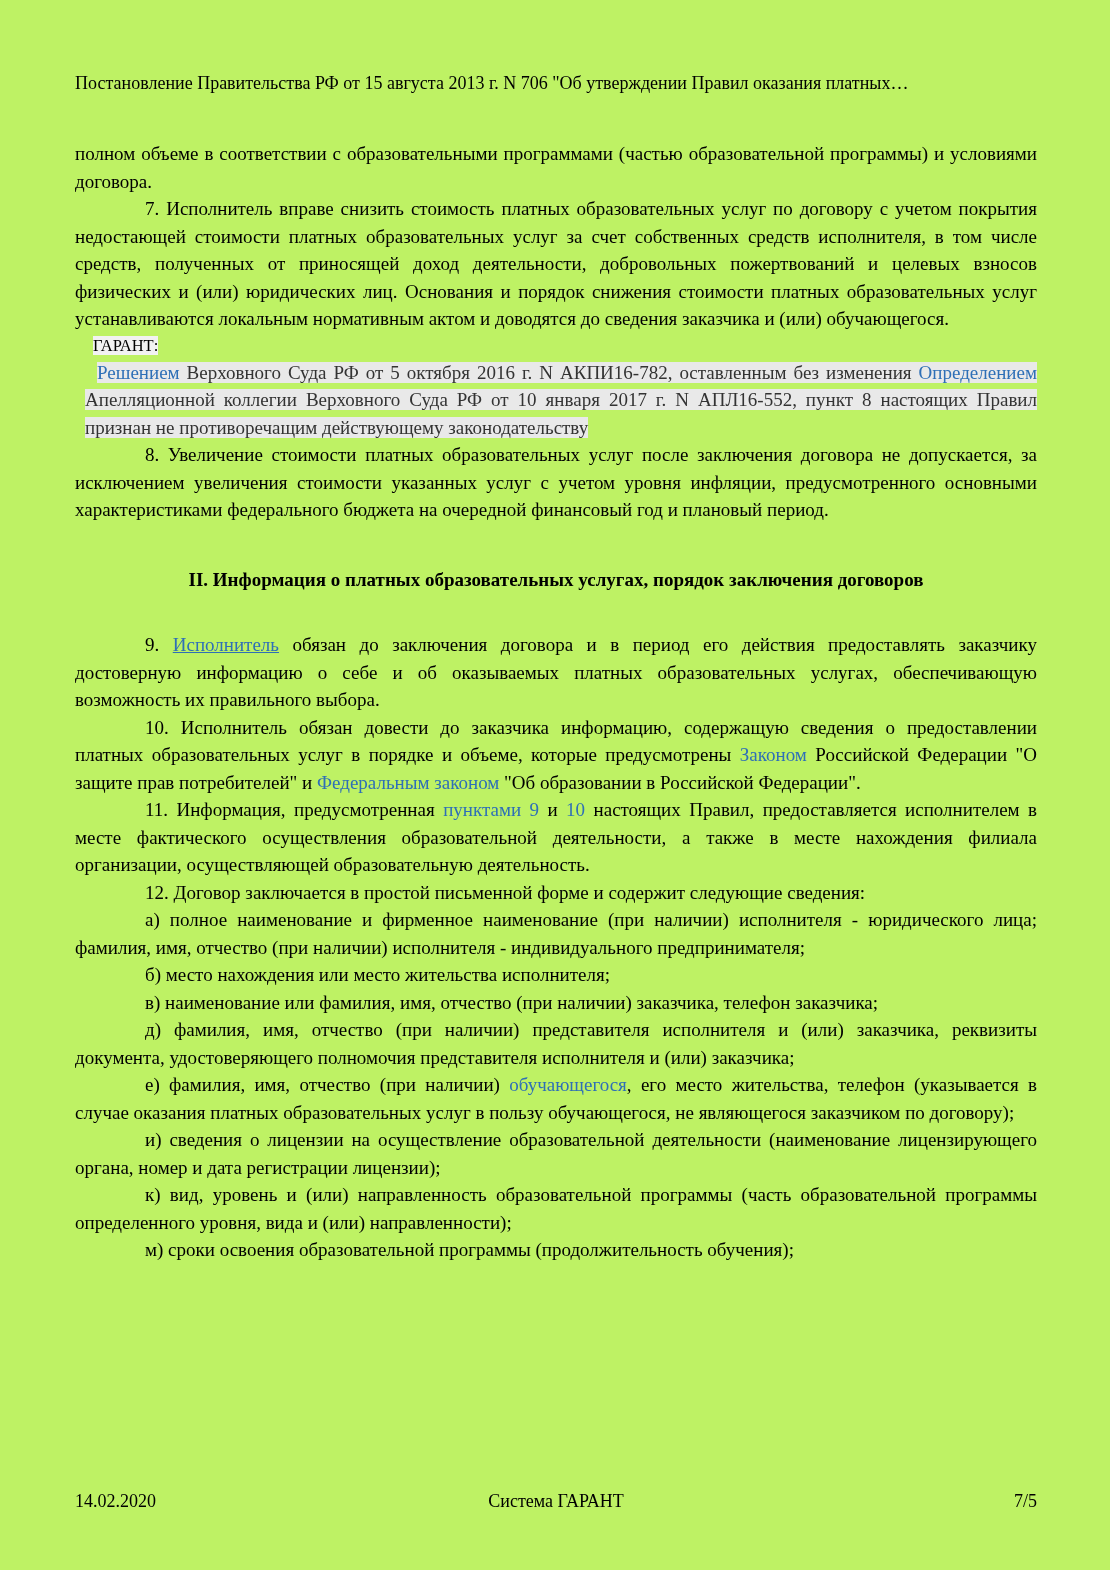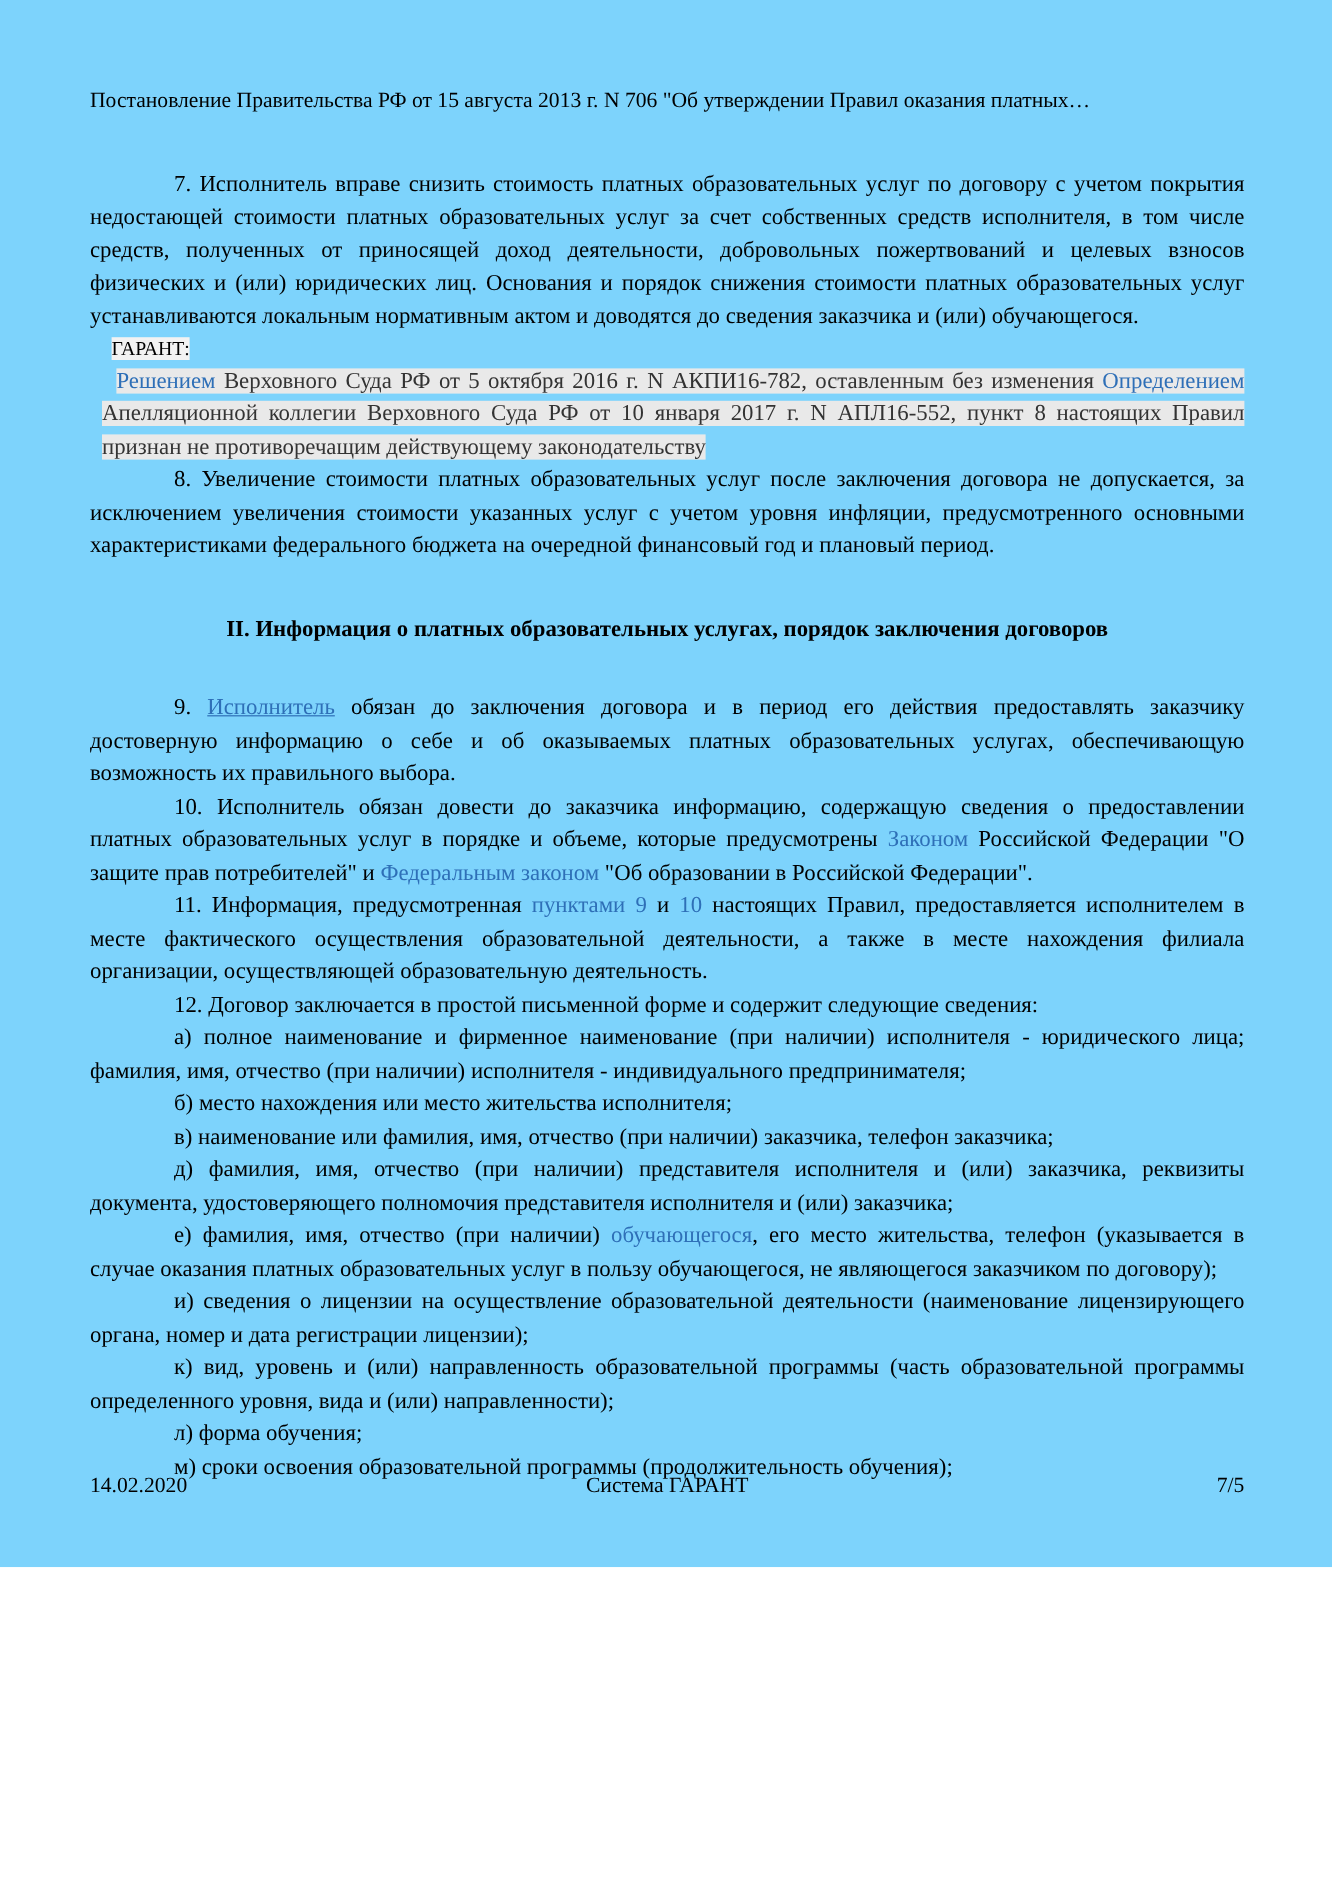--- a/index.html
+++ b/index.html
@@ -1,20 +1,20 @@
 <!DOCTYPE html>
 <html lang="ru"><head>
 <meta charset="utf-8">
 <style>
   html, body { margin: 0; padding: 0; background: #ffffff; }
   .page {
     position: relative;
     width: 1110px;
-    height: 1306px;
-    background: #7dd3fc;
+    height: 1570px;
+    background: #bef264;
     font-family: "Liberation Serif", "DejaVu Serif", serif;
     color: #000000;
     box-sizing: border-box;
     overflow: hidden;
   }
   .content {
     padding: 72px 73px 0 75px;
   }
   .doc-header {
     font-size: 18px;
@@ -60,37 +60,37 @@
   .doc-footer .f-page { position: absolute; right: 0; top: 0; }
 </style>
 </head>
 <body>
 
 <div class="page">
   <div class="content">
     <div class="doc-header">Постановление Правительства РФ от 15 августа 2013 г. N 706 "Об утверждении Правил оказания платных…</div>
 
     <div class="body-text">
+        <p class="para continuation"><span>полном объеме в соответствии с образовательными программами (частью образовательной программы) и условиями договора.</span></p>
         <p class="para indent"><span>7. Исполнитель вправе снизить стоимость платных образовательных услуг по договору с учетом покрытия недостающей стоимости платных образовательных услуг за счет собственных средств исполнителя, в том числе средств, полученных от приносящей доход деятельности, добровольных пожертвований и целевых взносов физических и (или) юридических лиц. Основания и порядок снижения стоимости платных образовательных услуг устанавливаются локальным нормативным актом и доводятся до сведения заказчика и (или) обучающегося.</span></p>
         <p class="para garant-label"><span class="lbl-bg"><span>ГАРАНТ:</span></span></p>
         <p class="para comment"><span class="hl"><a class="doc-link" href="#" style="color: rgb(46, 111, 183);">Решением</a><span> Верховного Суда РФ от 5 октября 2016 г. N АКПИ16-782, оставленным без изменения </span><a class="doc-link" href="#" style="color: rgb(46, 111, 183);">Определением</a><span> Апелляционной коллегии Верховного Суда РФ от 10 января 2017 г. N АПЛ16-552, пункт 8 настоящих Правил признан не противоречащим действующему законодательству</span></span></p>
         <p class="para indent"><span>8. Увеличение стоимости платных образовательных услуг после заключения договора не допускается, за исключением увеличения стоимости указанных услуг с учетом уровня инфляции, предусмотренного основными характеристиками федерального бюджета на очередной финансовый год и плановый период.</span></p>
         <p class="para heading"><span>II. Информация о платных образовательных услугах, порядок заключения договоров</span></p>
         <p class="para indent"><span>9. </span><a class="doc-link" href="#" style="color: rgb(46, 111, 183); text-decoration: underline;">Исполнитель</a><span> обязан до заключения договора и в период его действия предоставлять заказчику достоверную информацию о себе и об оказываемых платных образовательных услугах, обеспечивающую возможность их правильного выбора.</span></p>
         <p class="para indent"><span>10. Исполнитель обязан довести до заказчика информацию, содержащую сведения о предоставлении платных образовательных услуг в порядке и объеме, которые предусмотрены </span><a class="doc-link" href="#" style="color: rgb(46, 111, 183);">Законом</a><span> Российской Федерации "О защите прав потребителей" и </span><a class="doc-link" href="#" style="color: rgb(46, 111, 183);">Федеральным законом</a><span> "Об образовании в Российской Федерации".</span></p>
         <p class="para indent"><span>11. Информация, предусмотренная </span><a class="doc-link" href="#" style="color: rgb(46, 111, 183);">пунктами 9</a><span> и </span><a class="doc-link" href="#" style="color: rgb(46, 111, 183);">10</a><span> настоящих Правил, предоставляется исполнителем в месте фактического осуществления образовательной деятельности, а также в месте нахождения филиала организации, осуществляющей образовательную деятельность.</span></p>
         <p class="para indent"><span>12. Договор заключается в простой письменной форме и содержит следующие сведения:</span></p>
         <p class="para indent"><span>а) полное наименование и фирменное наименование (при наличии) исполнителя - юридического лица; фамилия, имя, отчество (при наличии) исполнителя - индивидуального предпринимателя;</span></p>
         <p class="para indent"><span>б) место нахождения или место жительства исполнителя;</span></p>
         <p class="para indent"><span>в) наименование или фамилия, имя, отчество (при наличии) заказчика, телефон заказчика;</span></p>
         <p class="para indent"><span>д) фамилия, имя, отчество (при наличии) представителя исполнителя и (или) заказчика, реквизиты документа, удостоверяющего полномочия представителя исполнителя и (или) заказчика;</span></p>
         <p class="para indent"><span>е) фамилия, имя, отчество (при наличии) </span><a class="doc-link" href="#" style="color: rgb(46, 111, 183);">обучающегося</a><span>, его место жительства, телефон (указывается в случае оказания платных образовательных услуг в пользу обучающегося, не являющегося заказчиком по договору);</span></p>
         <p class="para indent"><span>и) сведения о лицензии на осуществление образовательной деятельности (наименование лицензирующего органа, номер и дата регистрации лицензии);</span></p>
         <p class="para indent"><span>к) вид, уровень и (или) направленность образовательной программы (часть образовательной программы определенного уровня, вида и (или) направленности);</span></p>
-        <p class="para indent"><span>л) форма обучения;</span></p>
         <p class="para indent"><span>м) сроки освоения образовательной программы (продолжительность обучения);</span></p>
       </div>
   </div>
 
   <div class="doc-footer">
     <span class="f-date">14.02.2020</span>
     <div class="f-center">Система ГАРАНТ</div>
     <span class="f-page">7/5</span>
   </div>
 </div>

